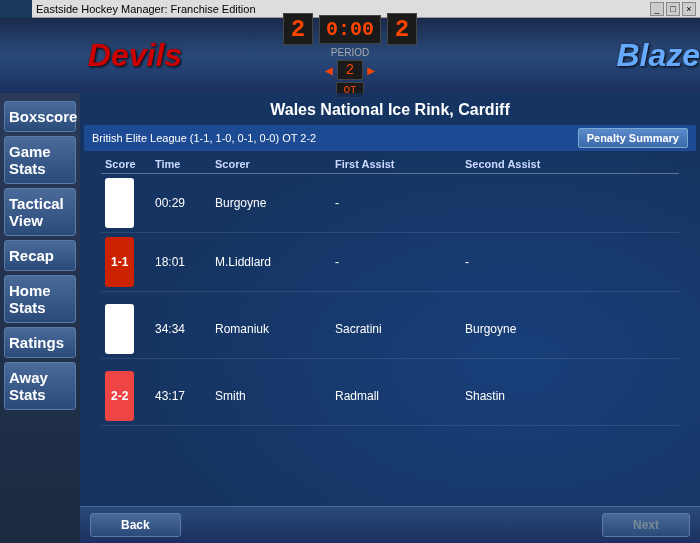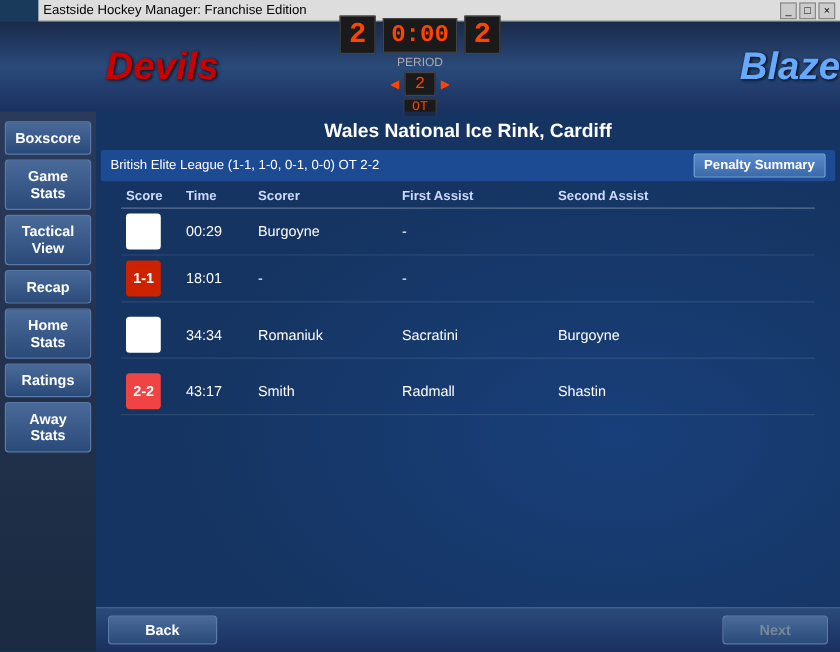--- a/index.html
+++ b/index.html
@@ -145,23 +145,22 @@
       width: 80px;
       background: linear-gradient(180deg, #2a3a5a, #1a2a40);
       padding: 8px 4px;
       display: flex;
       flex-direction: column;
       gap: 4px;
     }
     .sidebar-btn {
       background: linear-gradient(180deg, #4a6a9a, #2a4a7a);
       color: #fff;
-      font-size: 12px;
-      font-weight: bold;
-      text-align: center;
+      font-size: 15px;
+      font-weight: bold;
       padding: 6px 4px;
       border: 1px solid #5a7aaa;
       border-radius: 3px;
       cursor: pointer;
     }
 
     
     #content {
       flex: 1;
       background: rgba(20, 50, 100, 0.7);
@@ -242,21 +241,21 @@
       padding: 4px 4px;
       border-bottom: 1px solid rgba(255,255,255,0.1);
       align-items: center;
     }
     .table-row span {
       color: #fff;
       font-size: 12px;
     }
     .score-badge {
       display: inline-block;
-      padding: 8px 6px;
+      padding: 18px 6px;
       border-radius: 3px;
       font-weight: bold;
       font-size: 11px;
       color: #fff;
     }
     .badge-white {
       background: #fff;
       color: #000;
     }
     .badge-red {
@@ -367,20 +366,21 @@
         <span><span class="score-badge badge-white">1-0</span></span>
         <span>00:29</span>
         <span>Burgoyne</span>
         <span>-</span>
         <span></span>
       </div>
 
       <div class="table-row">
         <span><span class="score-badge badge-red">1-1</span></span>
         <span>18:01</span>
+        <span>M.Liddlard</span>
         <span>-</span>
         <span>-</span>
       </div>
 
       <div class="divider-row"></div>
 
       <div class="table-row">
         <span><span class="score-badge badge-white">2-1</span></span>
         <span>34:34</span>
         <span>Romaniuk</span>

